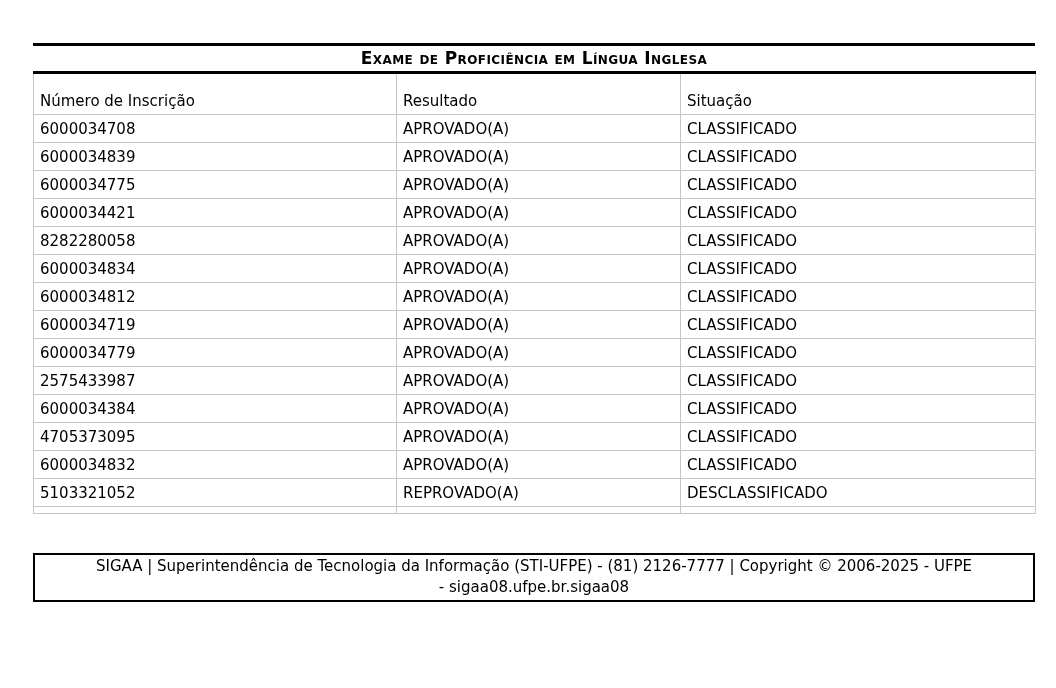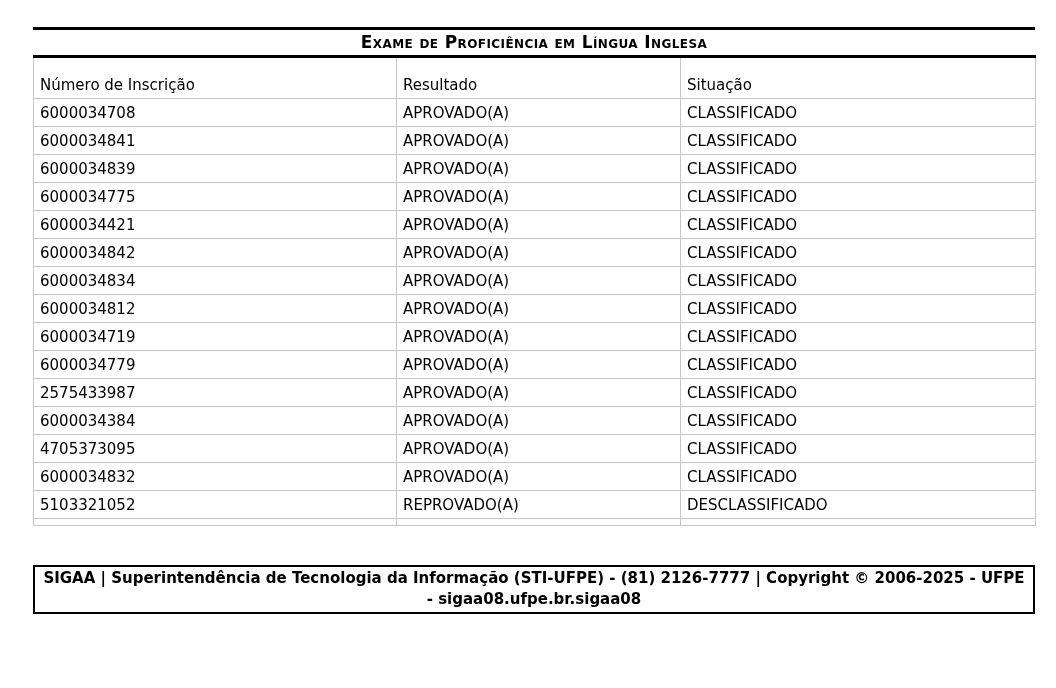--- a/index.html
+++ b/index.html
@@ -11,21 +11,21 @@
   .page {
     position: relative;
     width: 1056px;
     height: 688px;
     background: #ffffff;
     overflow: hidden;
   }
   .content {
     position: absolute;
     left: 33px;
-    top: 0;
+    top: 16px;
     width: 1002px;
   }
   .rule-top {
     margin-top: 27px;
     height: 3px;
     background: #000000;
   }
   .report-title {
     text-align: center;
     font-weight: bold;
@@ -71,21 +71,20 @@
     line-height: 1px;
   }
   .footer {
     margin-top: 39px;
     width: 1002px;
     border: 2px solid #000000;
     text-align: center;
     font-size: 15px;
     line-height: 21px;
     padding: 1px 8px 2px 8px;
-    font-weight: bold;
   }
 </style>
 </head>
 <body>
 
 <div class="page">
   <div class="content">
 
     <div class="rule-top"></div>
 
@@ -104,41 +103,36 @@
           <th>Situação</th>
         </tr>
       </thead>
       <tbody>
           <tr>
             <td>6000034708</td>
             <td>APROVADO(A)</td>
             <td>CLASSIFICADO</td>
           </tr>
           <tr>
-            <td>6000034841</td>
-            <td>APROVADO(A)</td>
-            <td>CLASSIFICADO</td>
-          </tr>
-          <tr>
             <td>6000034839</td>
             <td>APROVADO(A)</td>
             <td>CLASSIFICADO</td>
           </tr>
           <tr>
             <td>6000034775</td>
             <td>APROVADO(A)</td>
             <td>CLASSIFICADO</td>
           </tr>
           <tr>
             <td>6000034421</td>
             <td>APROVADO(A)</td>
             <td>CLASSIFICADO</td>
           </tr>
           <tr>
-            <td>6000034842</td>
+            <td>8282280058</td>
             <td>APROVADO(A)</td>
             <td>CLASSIFICADO</td>
           </tr>
           <tr>
             <td>6000034834</td>
             <td>APROVADO(A)</td>
             <td>CLASSIFICADO</td>
           </tr>
           <tr>
             <td>6000034812</td>

